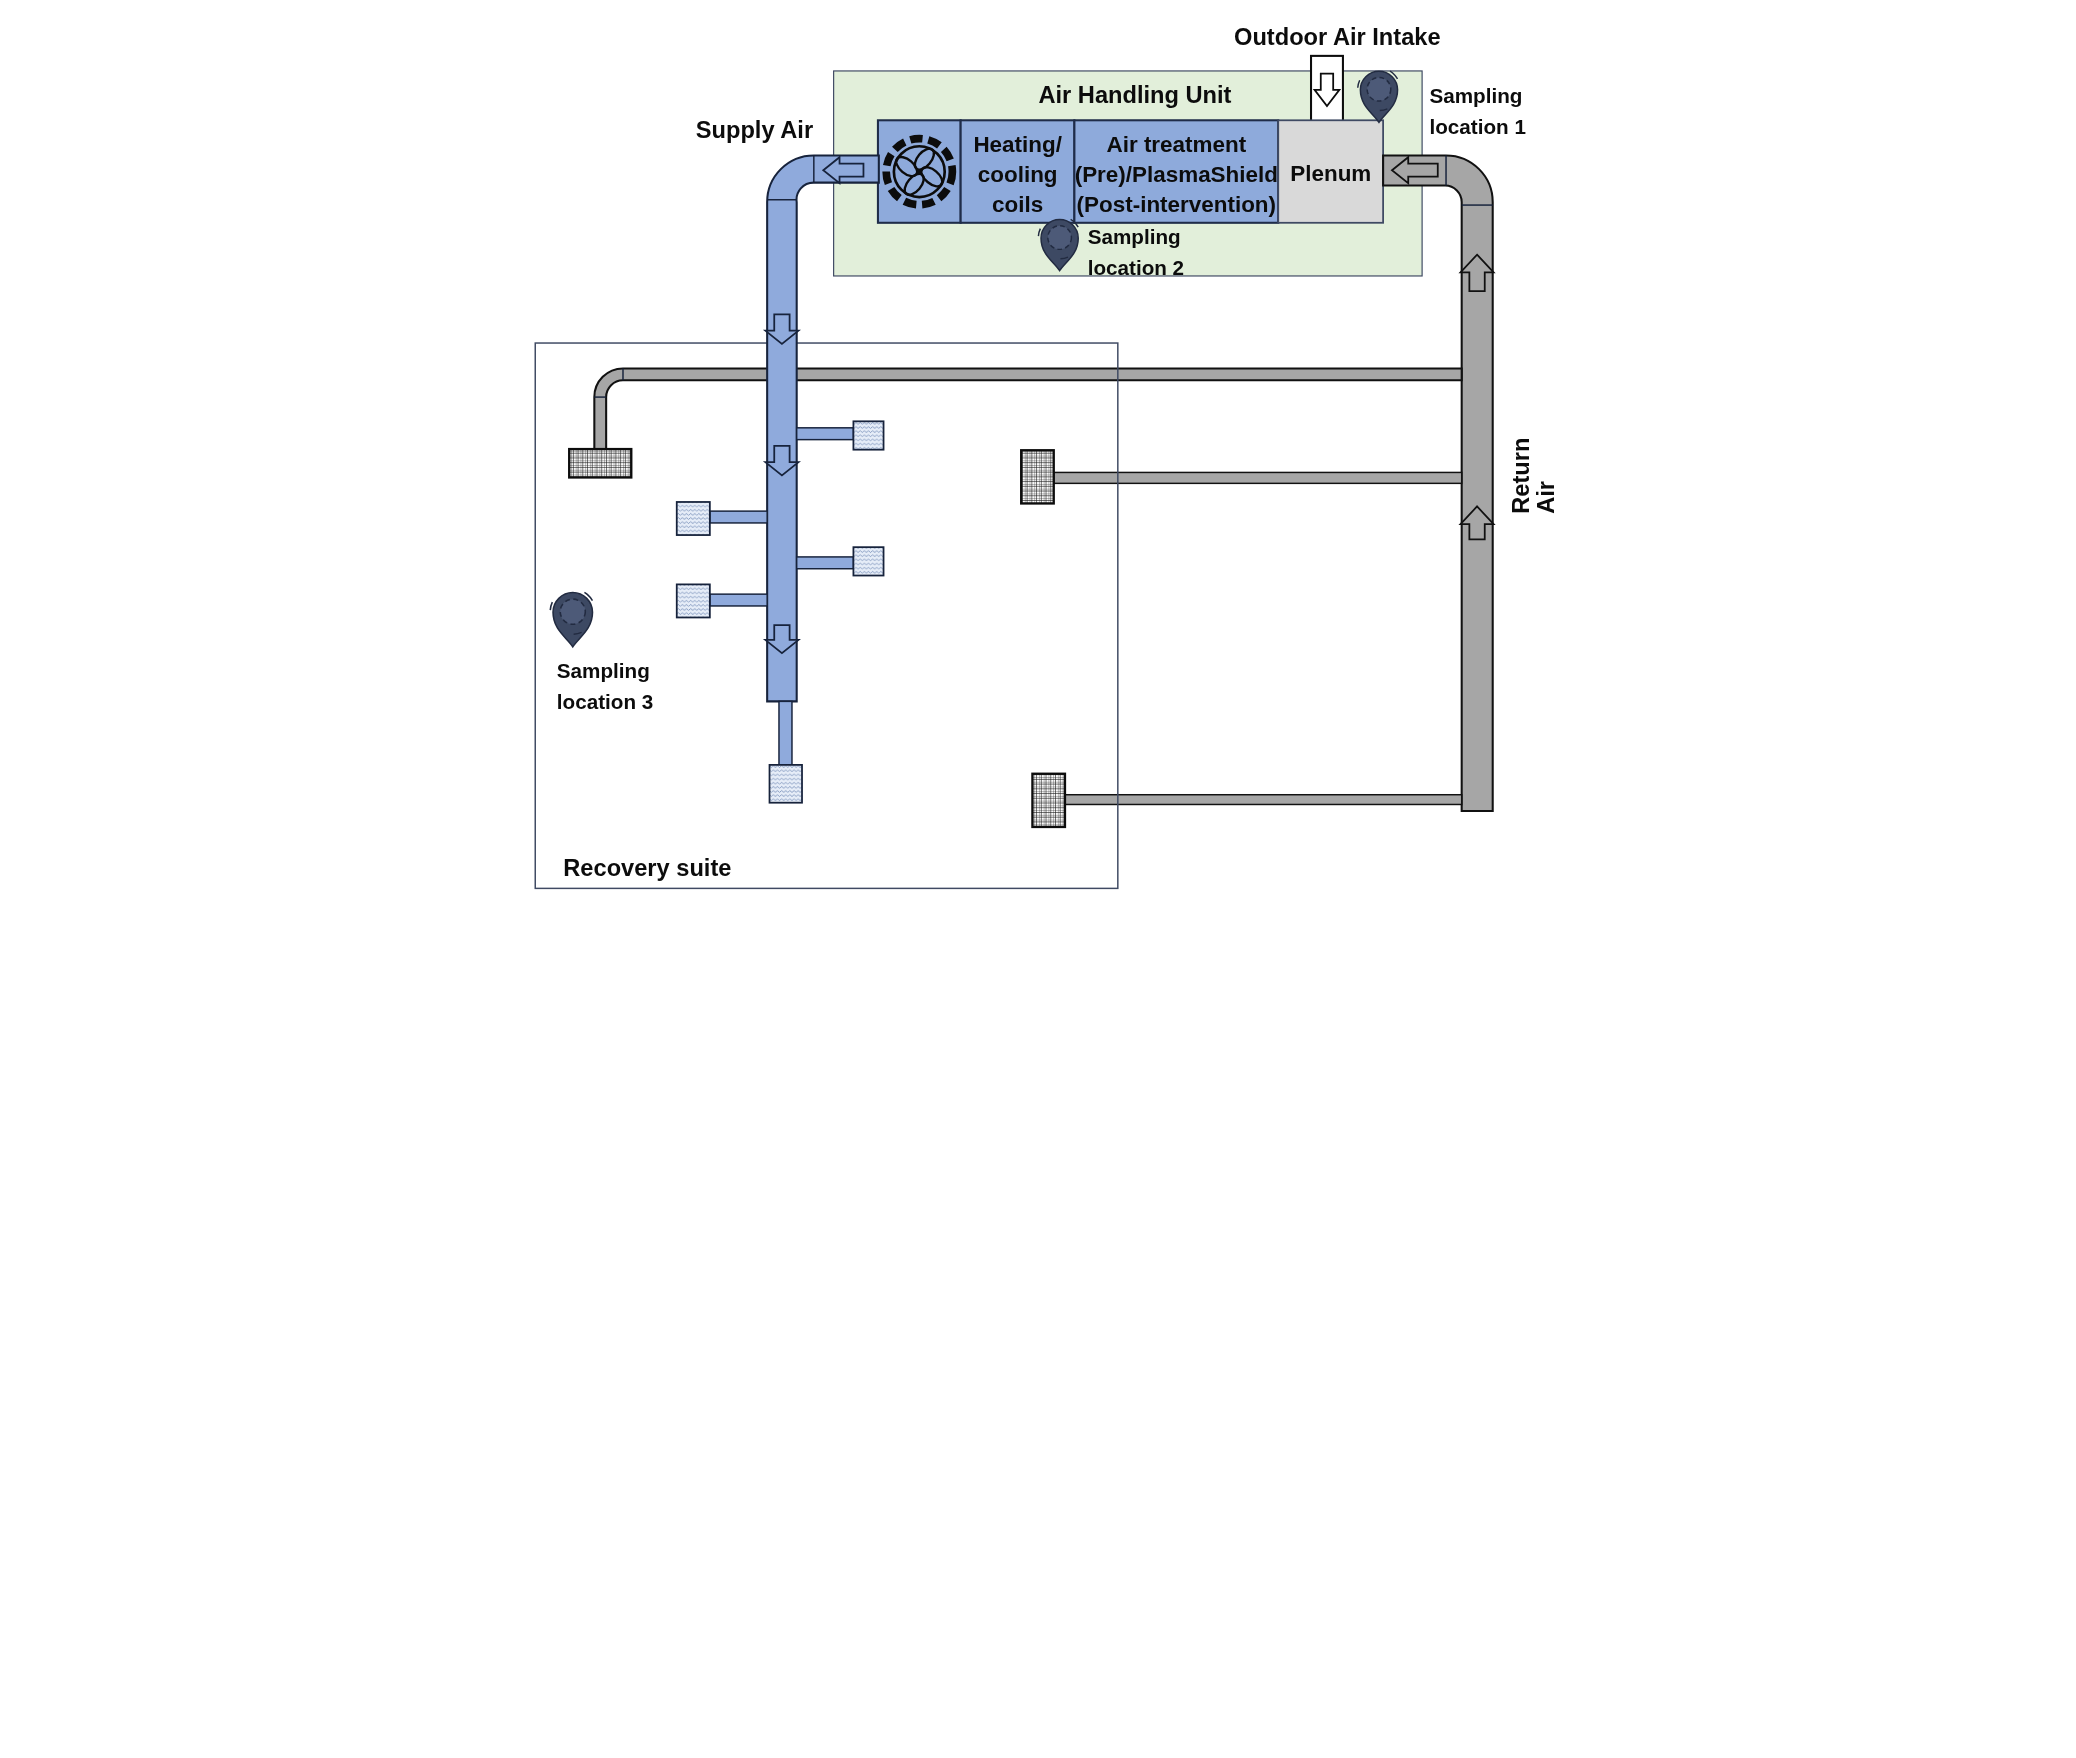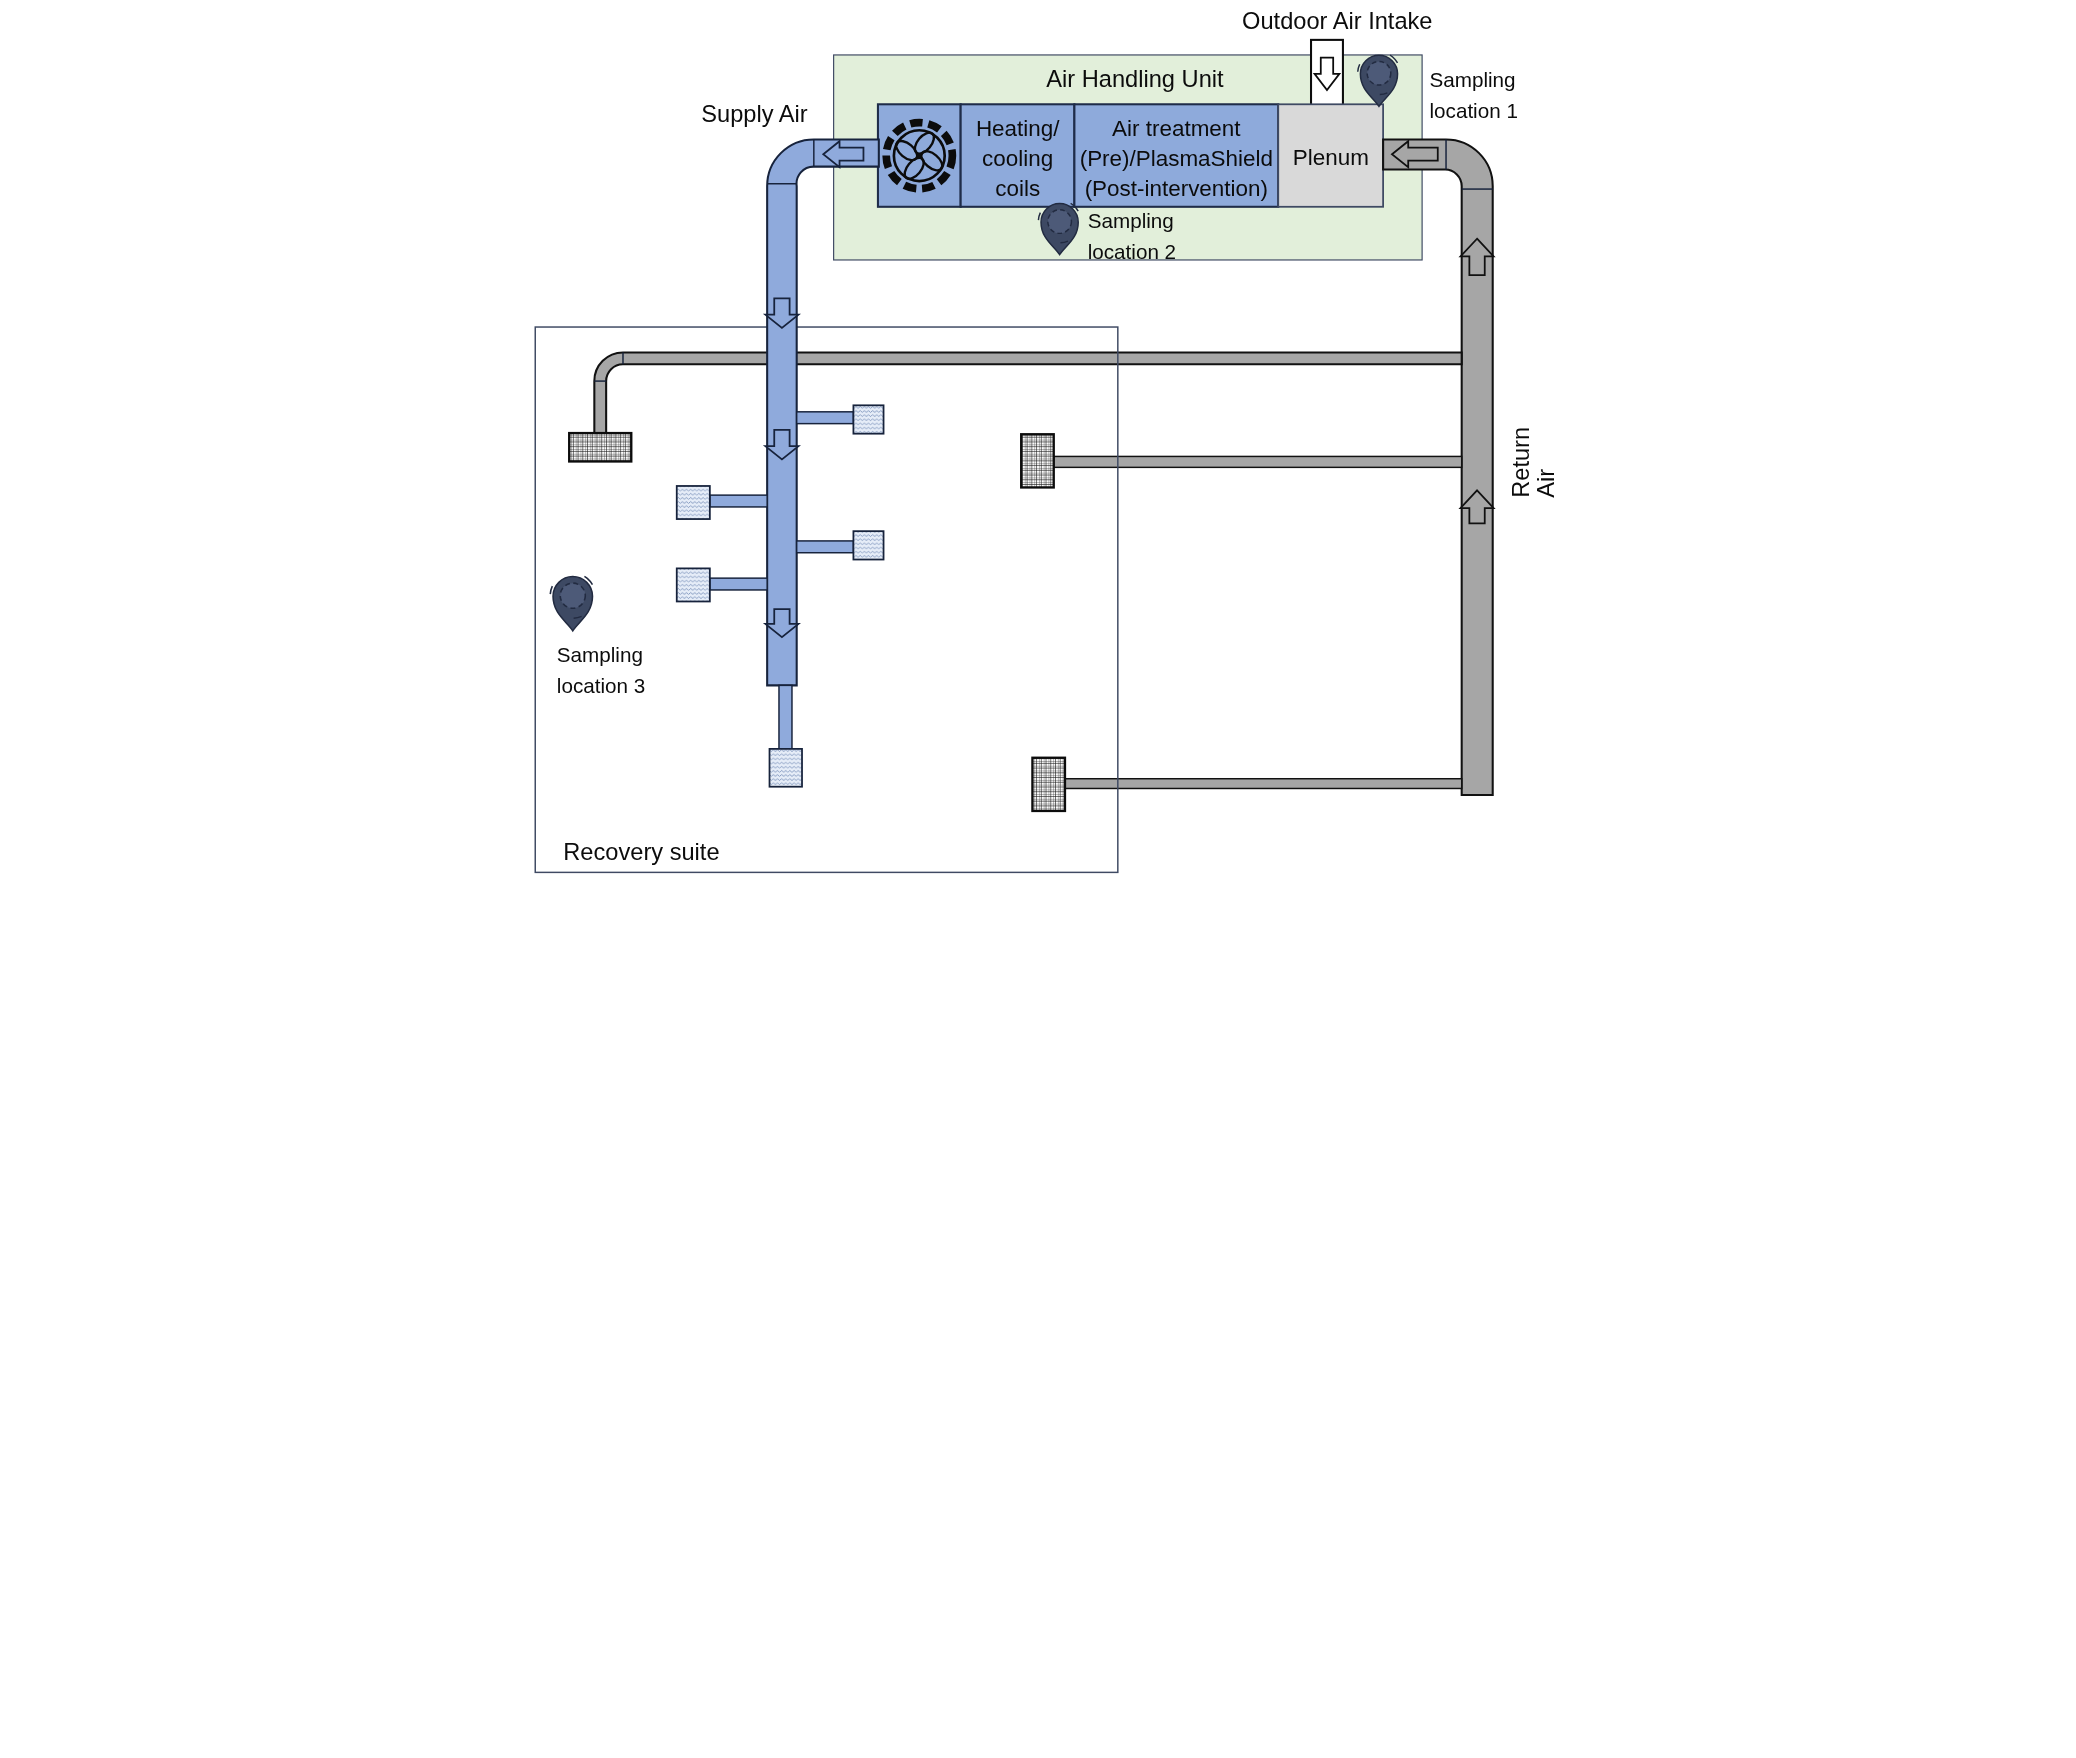--- a/index.html
+++ b/index.html
@@ -1,16 +1,16 @@
 <!DOCTYPE html>
 <html style="font-size:9.4px"><head>
 <meta charset="utf-8">
 <style>
   html,body{margin:0;padding:0;background:#ffffff;}
-  .stage{width:100%;max-width:1039px;margin:0 auto;}
+  .stage{width:100%;max-width:1039px;margin:16px auto;font-weight:bold;}
   svg{display:block;width:100%;height:auto;}
   text{font-family:"Liberation Sans", sans-serif;fill:#0c0c0c;}
   .lbl{font-size:80px;}
   .lbl-s{font-size:70px;}
   .boxlbl{font-size:76px;}
   .duct-blue{fill:#8faadc;stroke:#17233c;stroke-width:7;}
   .duct-gray{fill:#a6a6a6;stroke:#111111;stroke-width:7;}
   .branch-blue{fill:#8faadc;stroke:#17233c;stroke-width:5;}
   .arrow-blue{fill:#8faadc;stroke:#17233c;stroke-width:6;}
   .arrow-gray{fill:#a6a6a6;stroke:#111111;stroke-width:6;}

